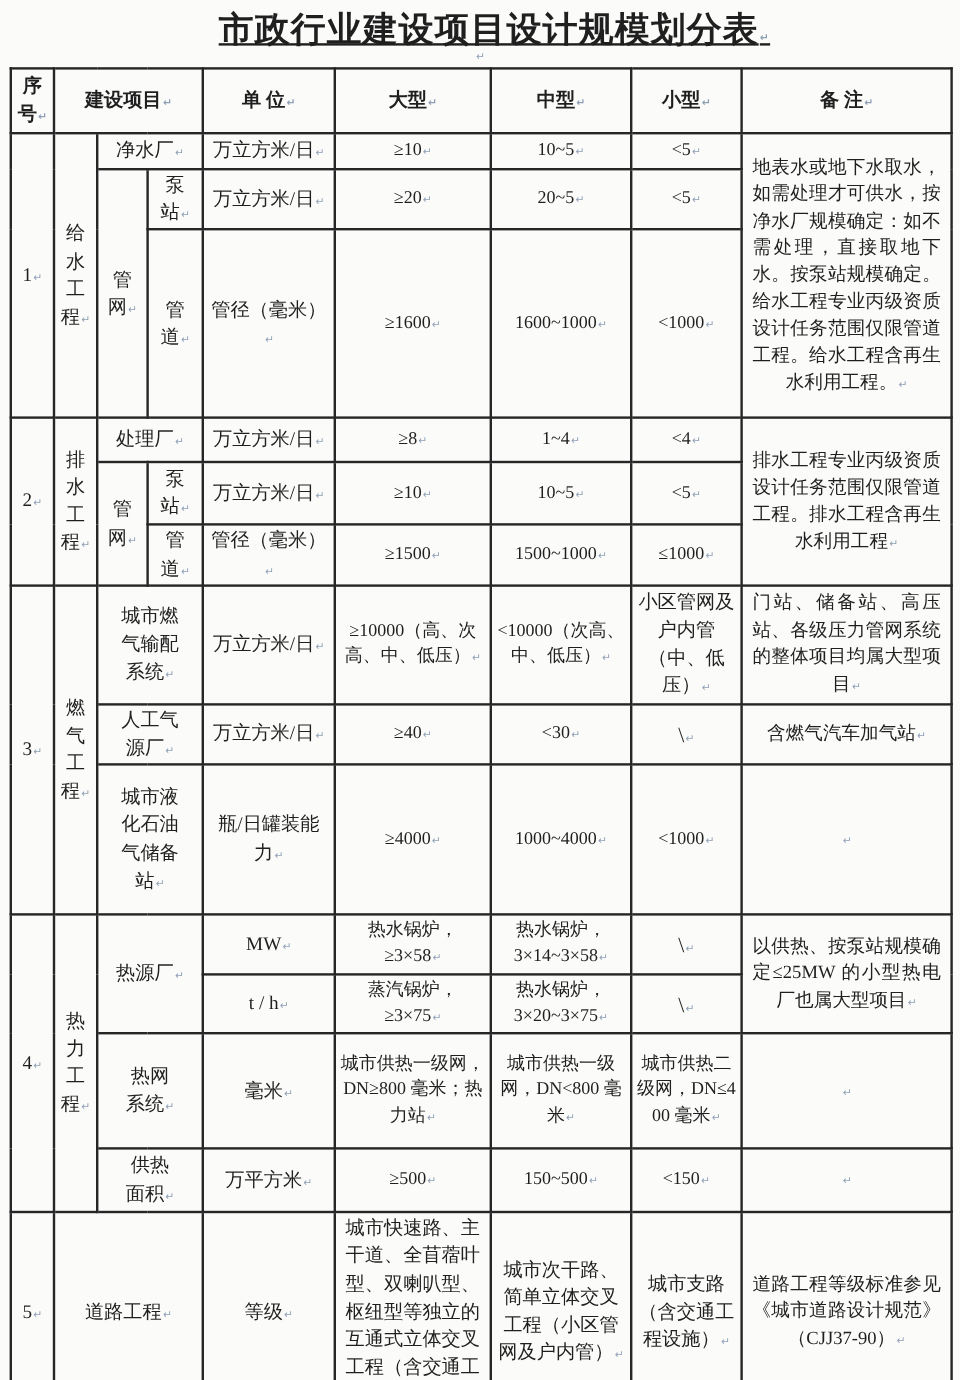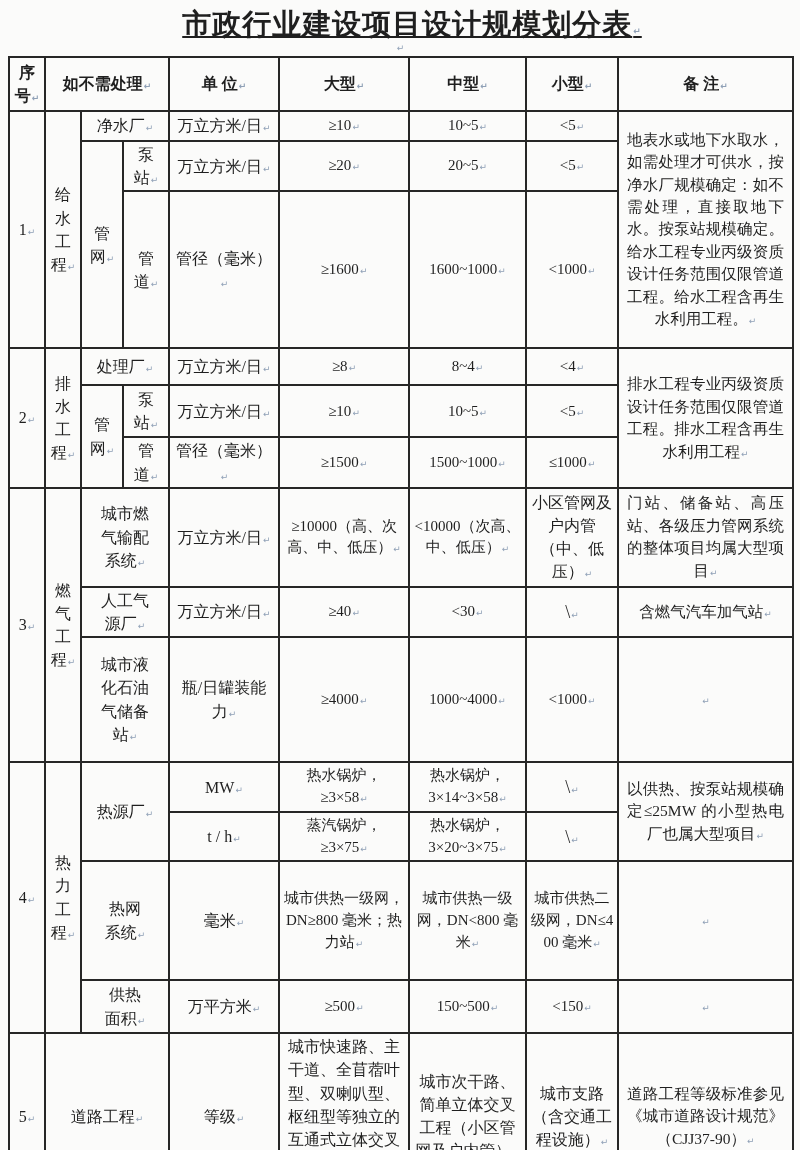--- a/index.html
+++ b/index.html
@@ -55,21 +55,21 @@
       <col style="width:130px">
       <col style="width:117px">
       <col style="width:92px">
       <col style="width:175px">
   </colgroup>
 
   <tbody>
       <tr style="height:54px">
     <th><span class="ct">序
 号</span></th>
-    <th colspan="3"><span class="ct">如不需处理</span></th>
+    <th colspan="3"><span class="ct">建设项目</span></th>
     <th><span class="ct">单 位</span></th>
     <th><span class="ct">大型</span></th>
     <th><span class="ct">中型</span></th>
     <th><span class="ct">小型</span></th>
     <th><span class="ct">备  注</span></th>
   </tr>
 
   <tr style="height:30px">
     <td rowspan="3" class="seq"><span class="ct">1</span></td>
     <td rowspan="3" class="cat"><span class="ct">给
@@ -106,21 +106,21 @@
 
   <tr style="height:37px">
     <td rowspan="3" class="seq"><span class="ct">2</span></td>
     <td rowspan="3" class="cat"><span class="ct">排
 水
 工
 程</span></td>
     <td colspan="2"><span class="ct">处理厂</span></td>
     <td><span class="ct">万立方米/日</span></td>
     <td class="num"><span class="ct">≥8</span></td>
-    <td class="num"><span class="ct">8~4</span></td>
+    <td class="num"><span class="ct">1~4</span></td>
     <td class="num"><span class="ct">&lt;4</span></td>
     <td rowspan="3" class="remark">
           <span class="ct">排水工程专业丙级资质设计任务范围仅限管道工程。排水工程含再生水利用工程</span>
         </td>
   </tr>
   <tr style="height:52px">
     <td rowspan="2"><span class="ct">管
 网</span></td>
     <td><span class="ct">泵
 站</span></td>
@@ -199,21 +199,21 @@
         </td>
   </tr>
   <tr style="height:49px">
     <td><span class="ct">t / h</span></td>
     <td class="num"><span class="ct">蒸汽锅炉，
 ≥3×75</span></td>
     <td class="num"><span class="ct">热水锅炉，
 3×20~3×75</span></td>
     <td class="slash"><span class="ct">\</span></td>
   </tr>
-  <tr style="height:119px">
+  <tr style="height:96px">
     <td colspan="2"><span class="ct">热网
 系统</span></td>
     <td><span class="ct">毫米</span></td>
     <td class="num"><span class="ct">城市供热一级网，DN≥800 毫米；热力站</span></td>
     <td class="num"><span class="ct">城市供热一级网，DN&lt;800 毫米</span></td>
     <td class="num"><span class="ct">城市供热二级网，DN≤400 毫米</span></td>
     <td class="remark">
           <span class="ct"></span>
         </td>
   </tr>

